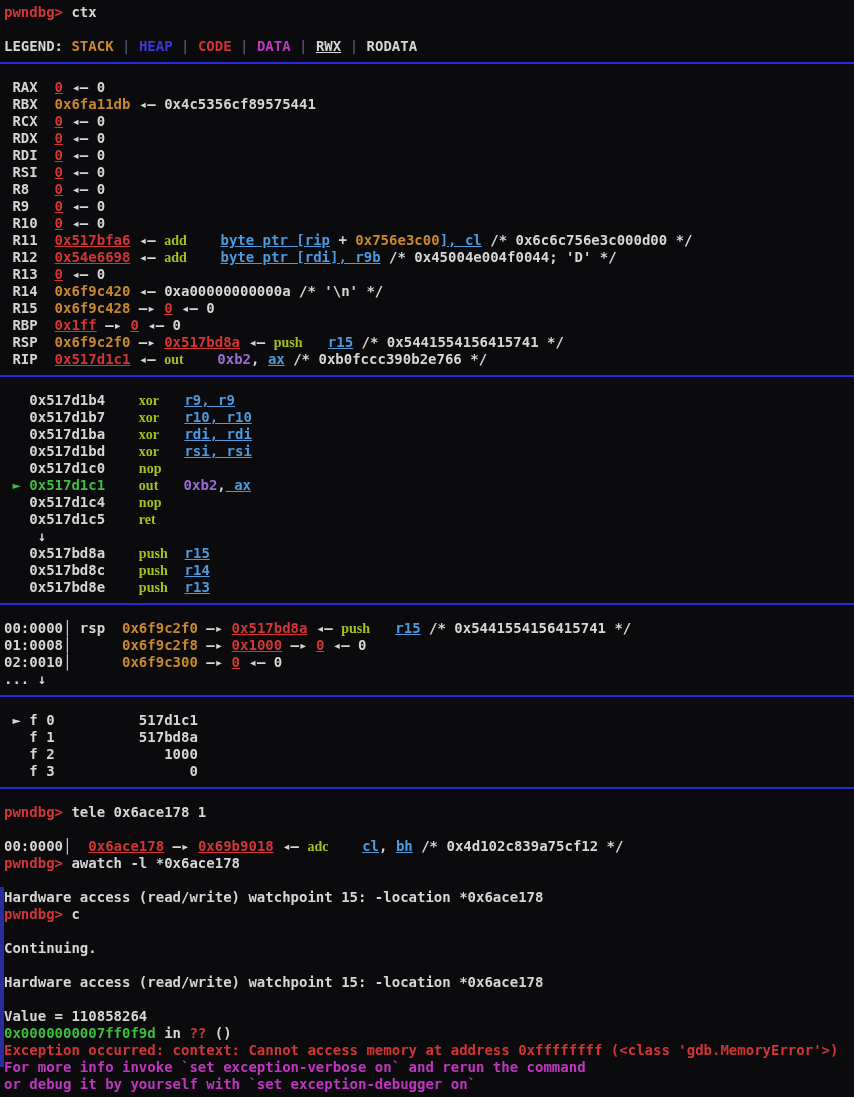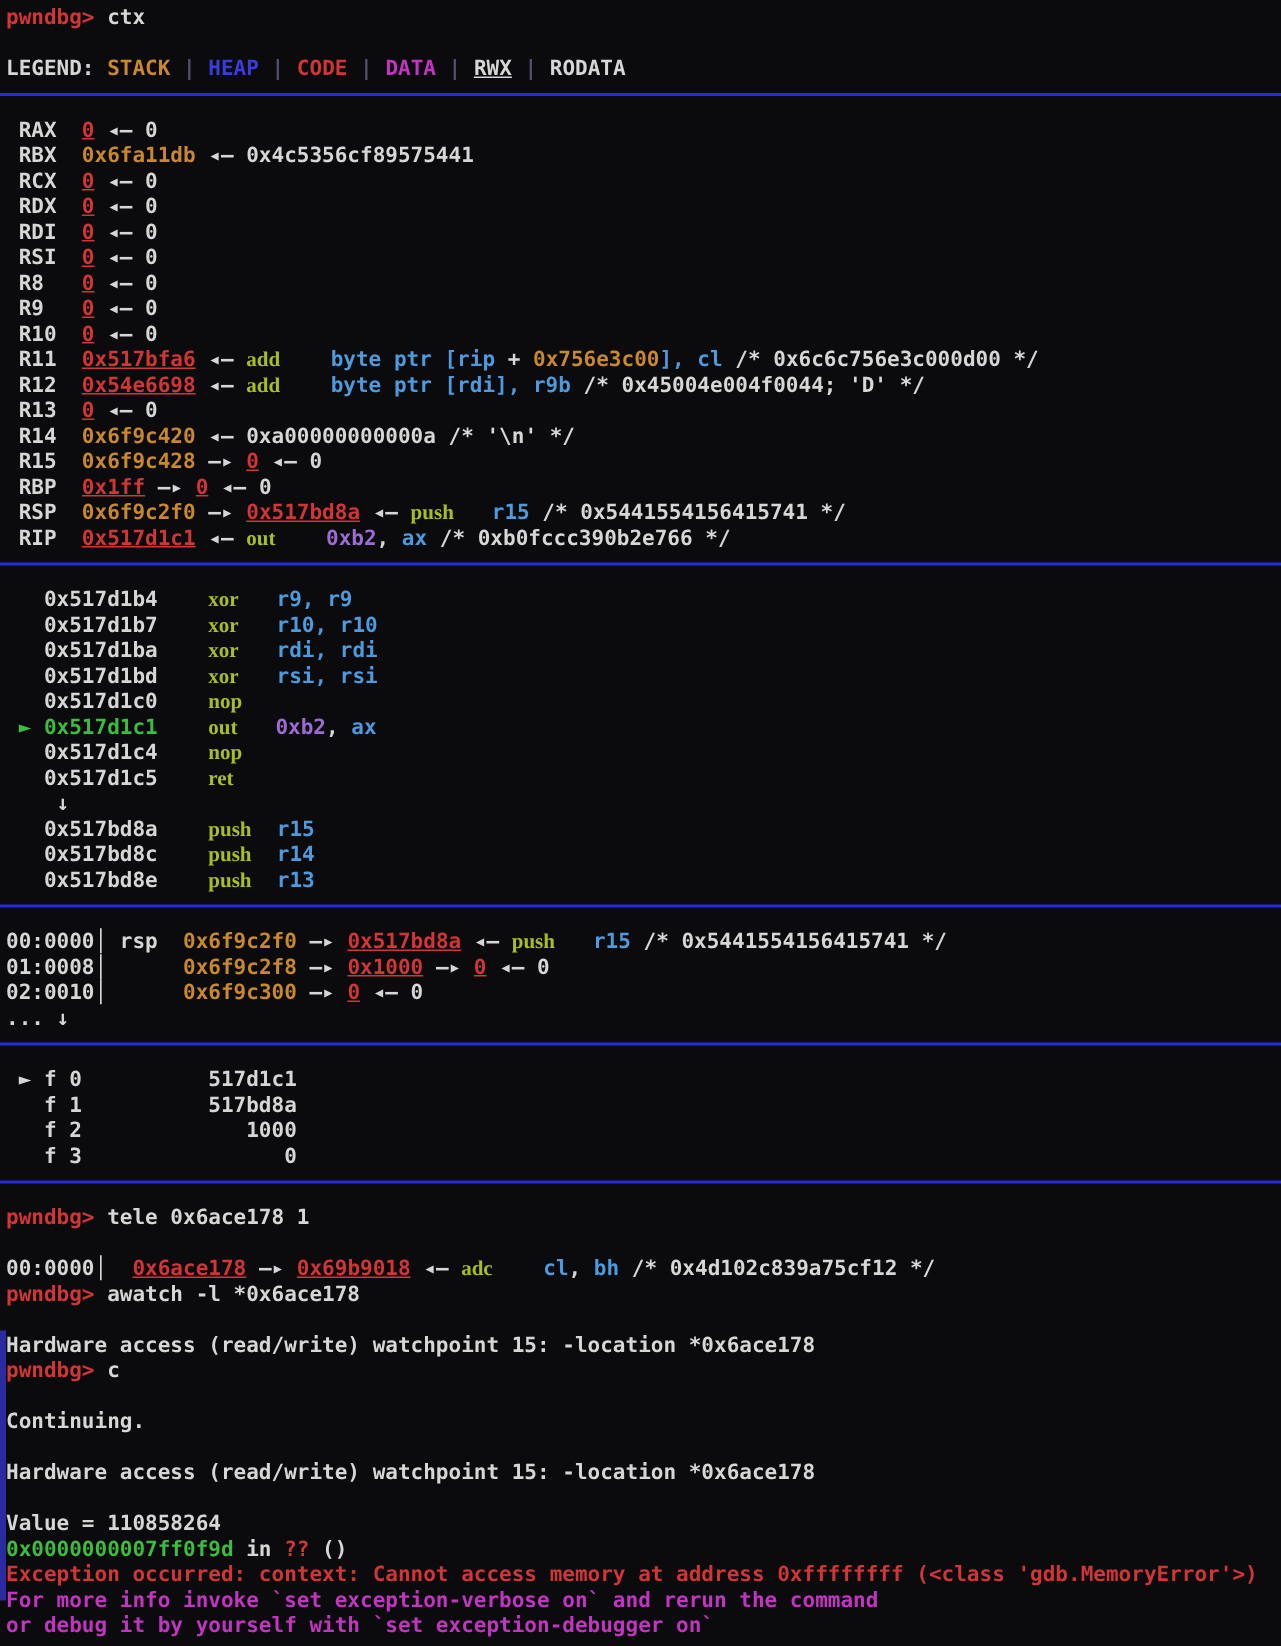--- a/index.html
+++ b/index.html
@@ -15,21 +15,21 @@
   }
   .line{height:17px;}
   .c-w  {color:var(--c-w);}
   .c-r  {color:var(--c-r);}
   .c-ru {color:var(--c-ru);text-decoration:underline;}
   .c-o  {color:var(--c-o);text-align:right;}
   .c-ou {color:var(--c-ou);}
   .c-hb {color:var(--c-hb);margin-top:40px;}
   .c-m  {color:var(--c-m);}
   .c-g  {color:var(--c-g);font-family:Liberation Serif, serif;}
-  .c-b  {color:var(--c-b);}
+  .c-b  {color:var(--c-b);text-decoration:underline;}
   .c-p  {color:var(--c-p);}
   .c-ga {color:var(--c-ga);}
   .c-sep{color:var(--c-sep);}
   .c-wu {color:var(--c-wu);text-decoration:underline;margin-top:24px;}
   .hr{height:17px;margin-left:-4px;width:854px;}
   .hrline{margin-top:7px;height:0;border-top:2px solid var(--c-divider,#2829de);width:100%;}
   #scroll-marker{
     position:absolute;left:0;top:887px;width:4px;height:180px;
     background:var(--c-marker,#2b2ba0);
   }

